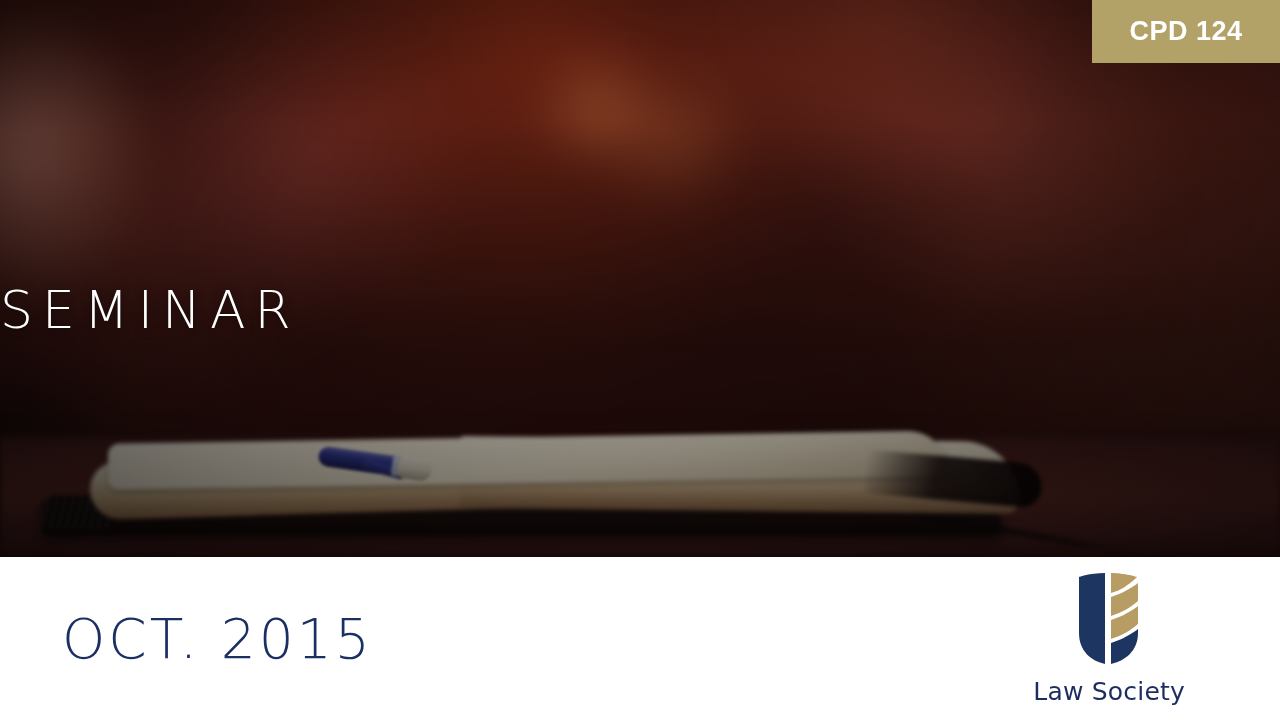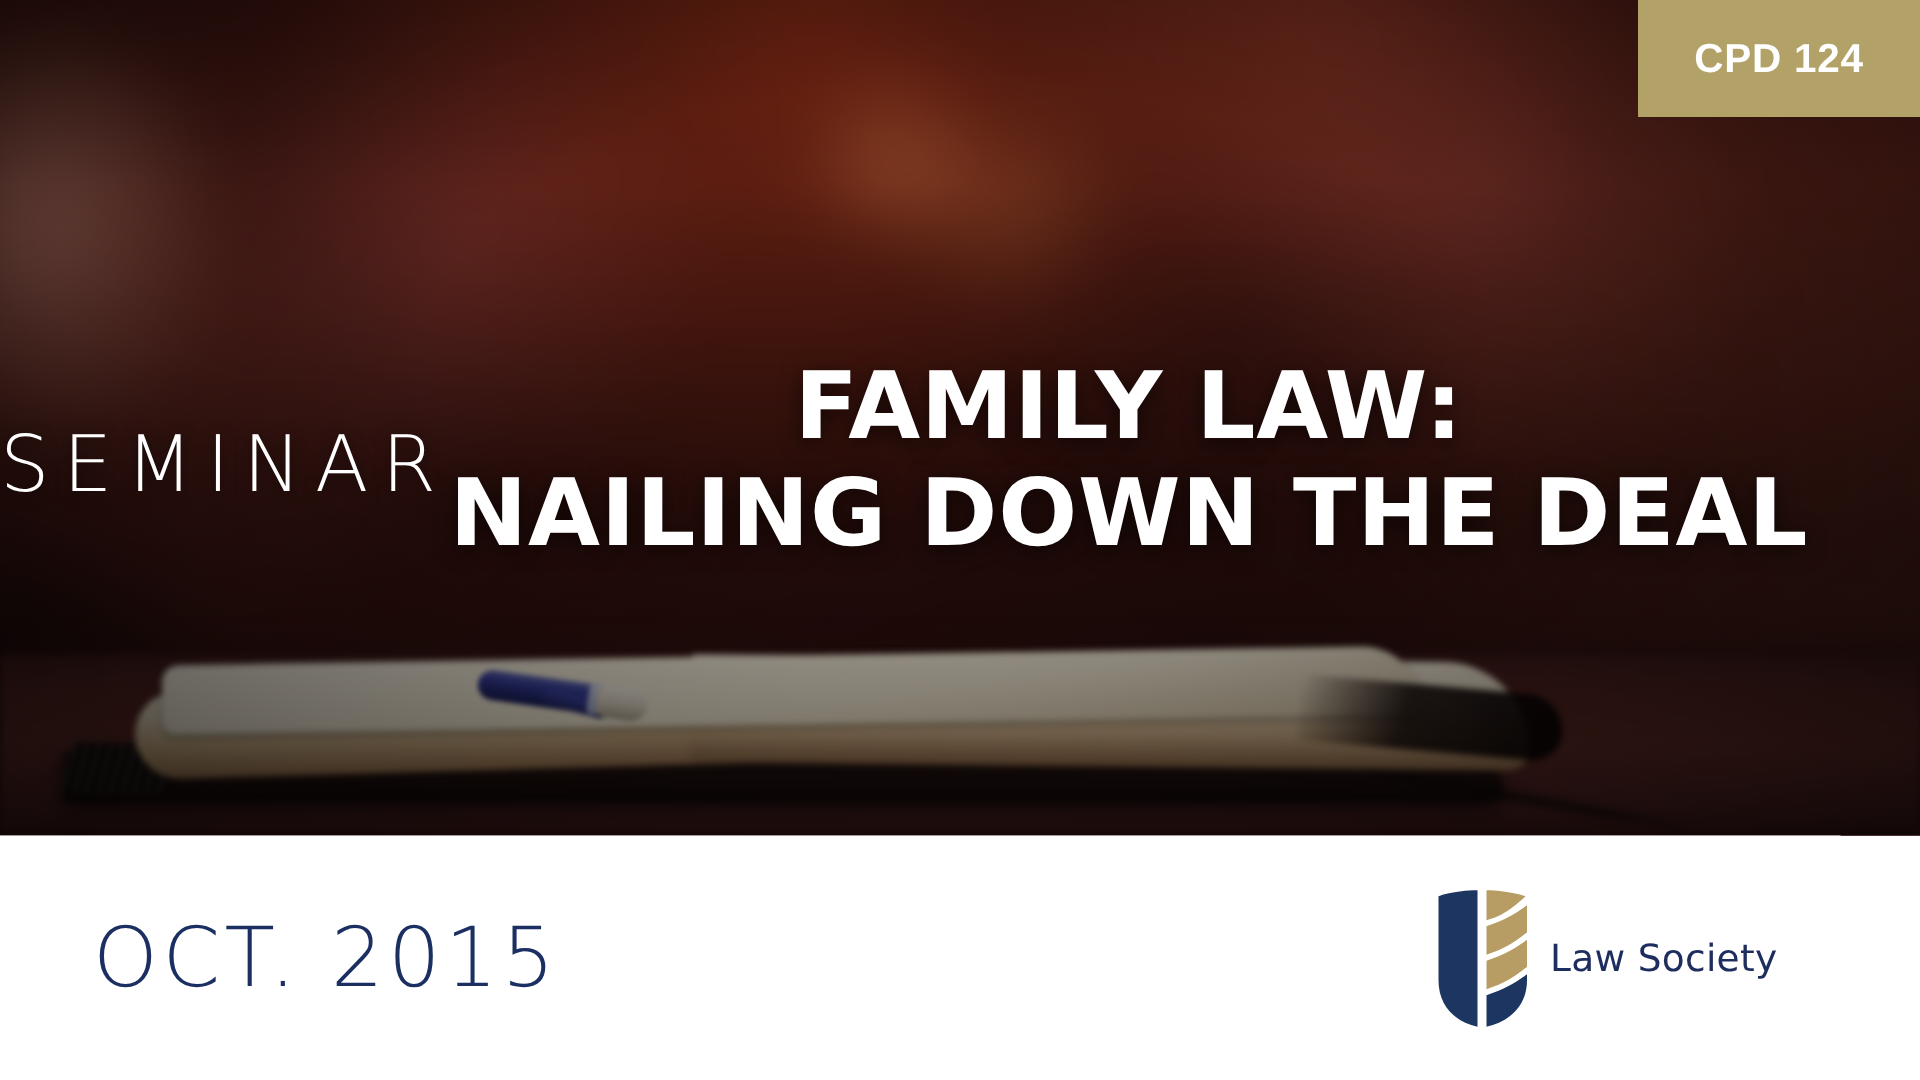--- a/index.html
+++ b/index.html
@@ -161,21 +161,21 @@
   .pen-band {
     position:absolute; left:74px; top:3px; width:9px; height:20px;
     background:linear-gradient(180deg,#cfd3e8 0%, #9aa0c4 100%);
     border-radius:3px;
   }
 
   
   .cpd-badge {
     position:absolute;
     left:1092px; top:0;
-    width:188px; height:78px;
+    width:188px; height:63px;
     background:#b3a268;
     display:flex; align-items:center; justify-content:center;
     z-index:6;
   }
   .cpd-badge span {
     color:#ffffff;
     font-size:27px;
     font-weight:bold;
     letter-spacing:0.5px;
     font-family:"Liberation Sans", sans-serif;
@@ -228,21 +228,21 @@
     font-size:55px;
     font-weight:300;
     letter-spacing:3px;
     line-height:1;
     font-family:"DejaVu Sans", sans-serif;
   }
   .logo {
     position:absolute;
     right:42px; top:50%;
     transform:translateY(-50%);
-    display:flex; align-items:center; gap:10px;
+    display:flex; align-items:center; gap:10px;flex-direction:column;
   }
   .logo-mark { width:68px; height:95px; display:block; }
   .logo-text {
     color:#1d2d5e;
     font-size:25px;
     font-weight:500;
     line-height:1.24;
     letter-spacing:0.2px;
     font-family:"DejaVu Sans", sans-serif;
     white-space:nowrap;
@@ -274,24 +274,20 @@
       <div class="pen-barrel"></div>
       <div class="pen-clip"></div>
       <div class="pen-band"></div>
       <div class="pen-tip"></div>
     </div>
 
     <div class="vignette"></div>
 
     <div class="hero-text">
       <div class="kicker">SEMINAR</div>
-      <div class="title">
-        <span class="line line1">FAMILY LAW:</span>
-        <span class="line line2">NAILING DOWN THE DEAL</span>
-      </div>
     </div>
 
     <div class="cpd-badge">
       <span>CPD 124</span>
     </div>
 
   </div>
 
   <div class="footer">
 

